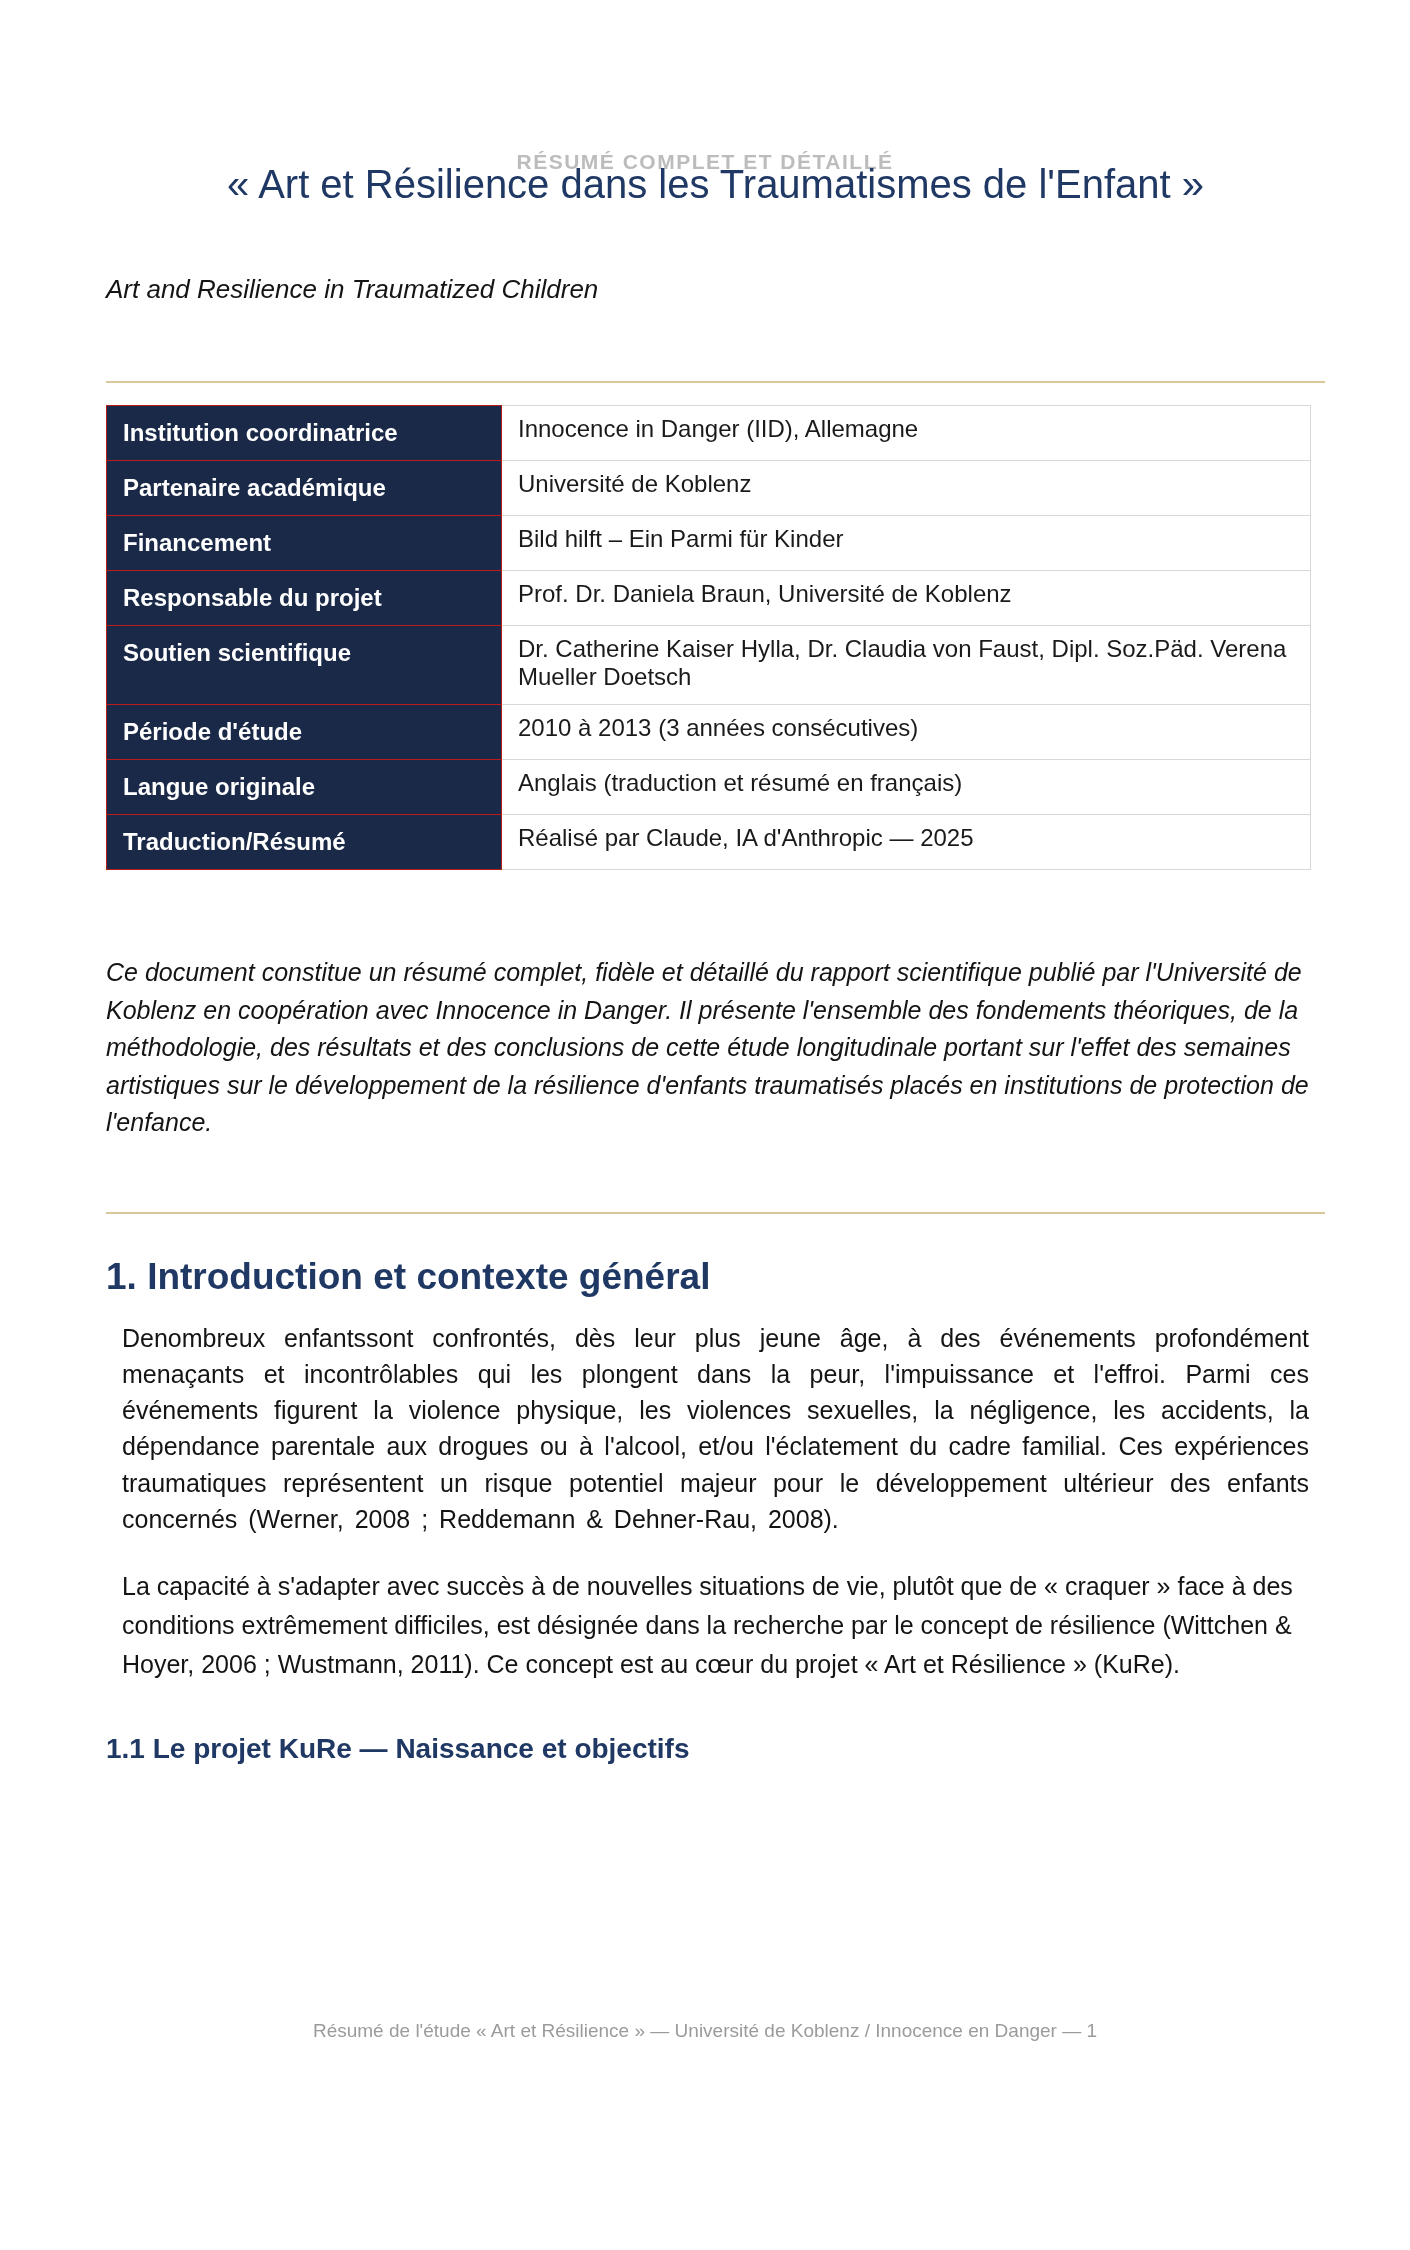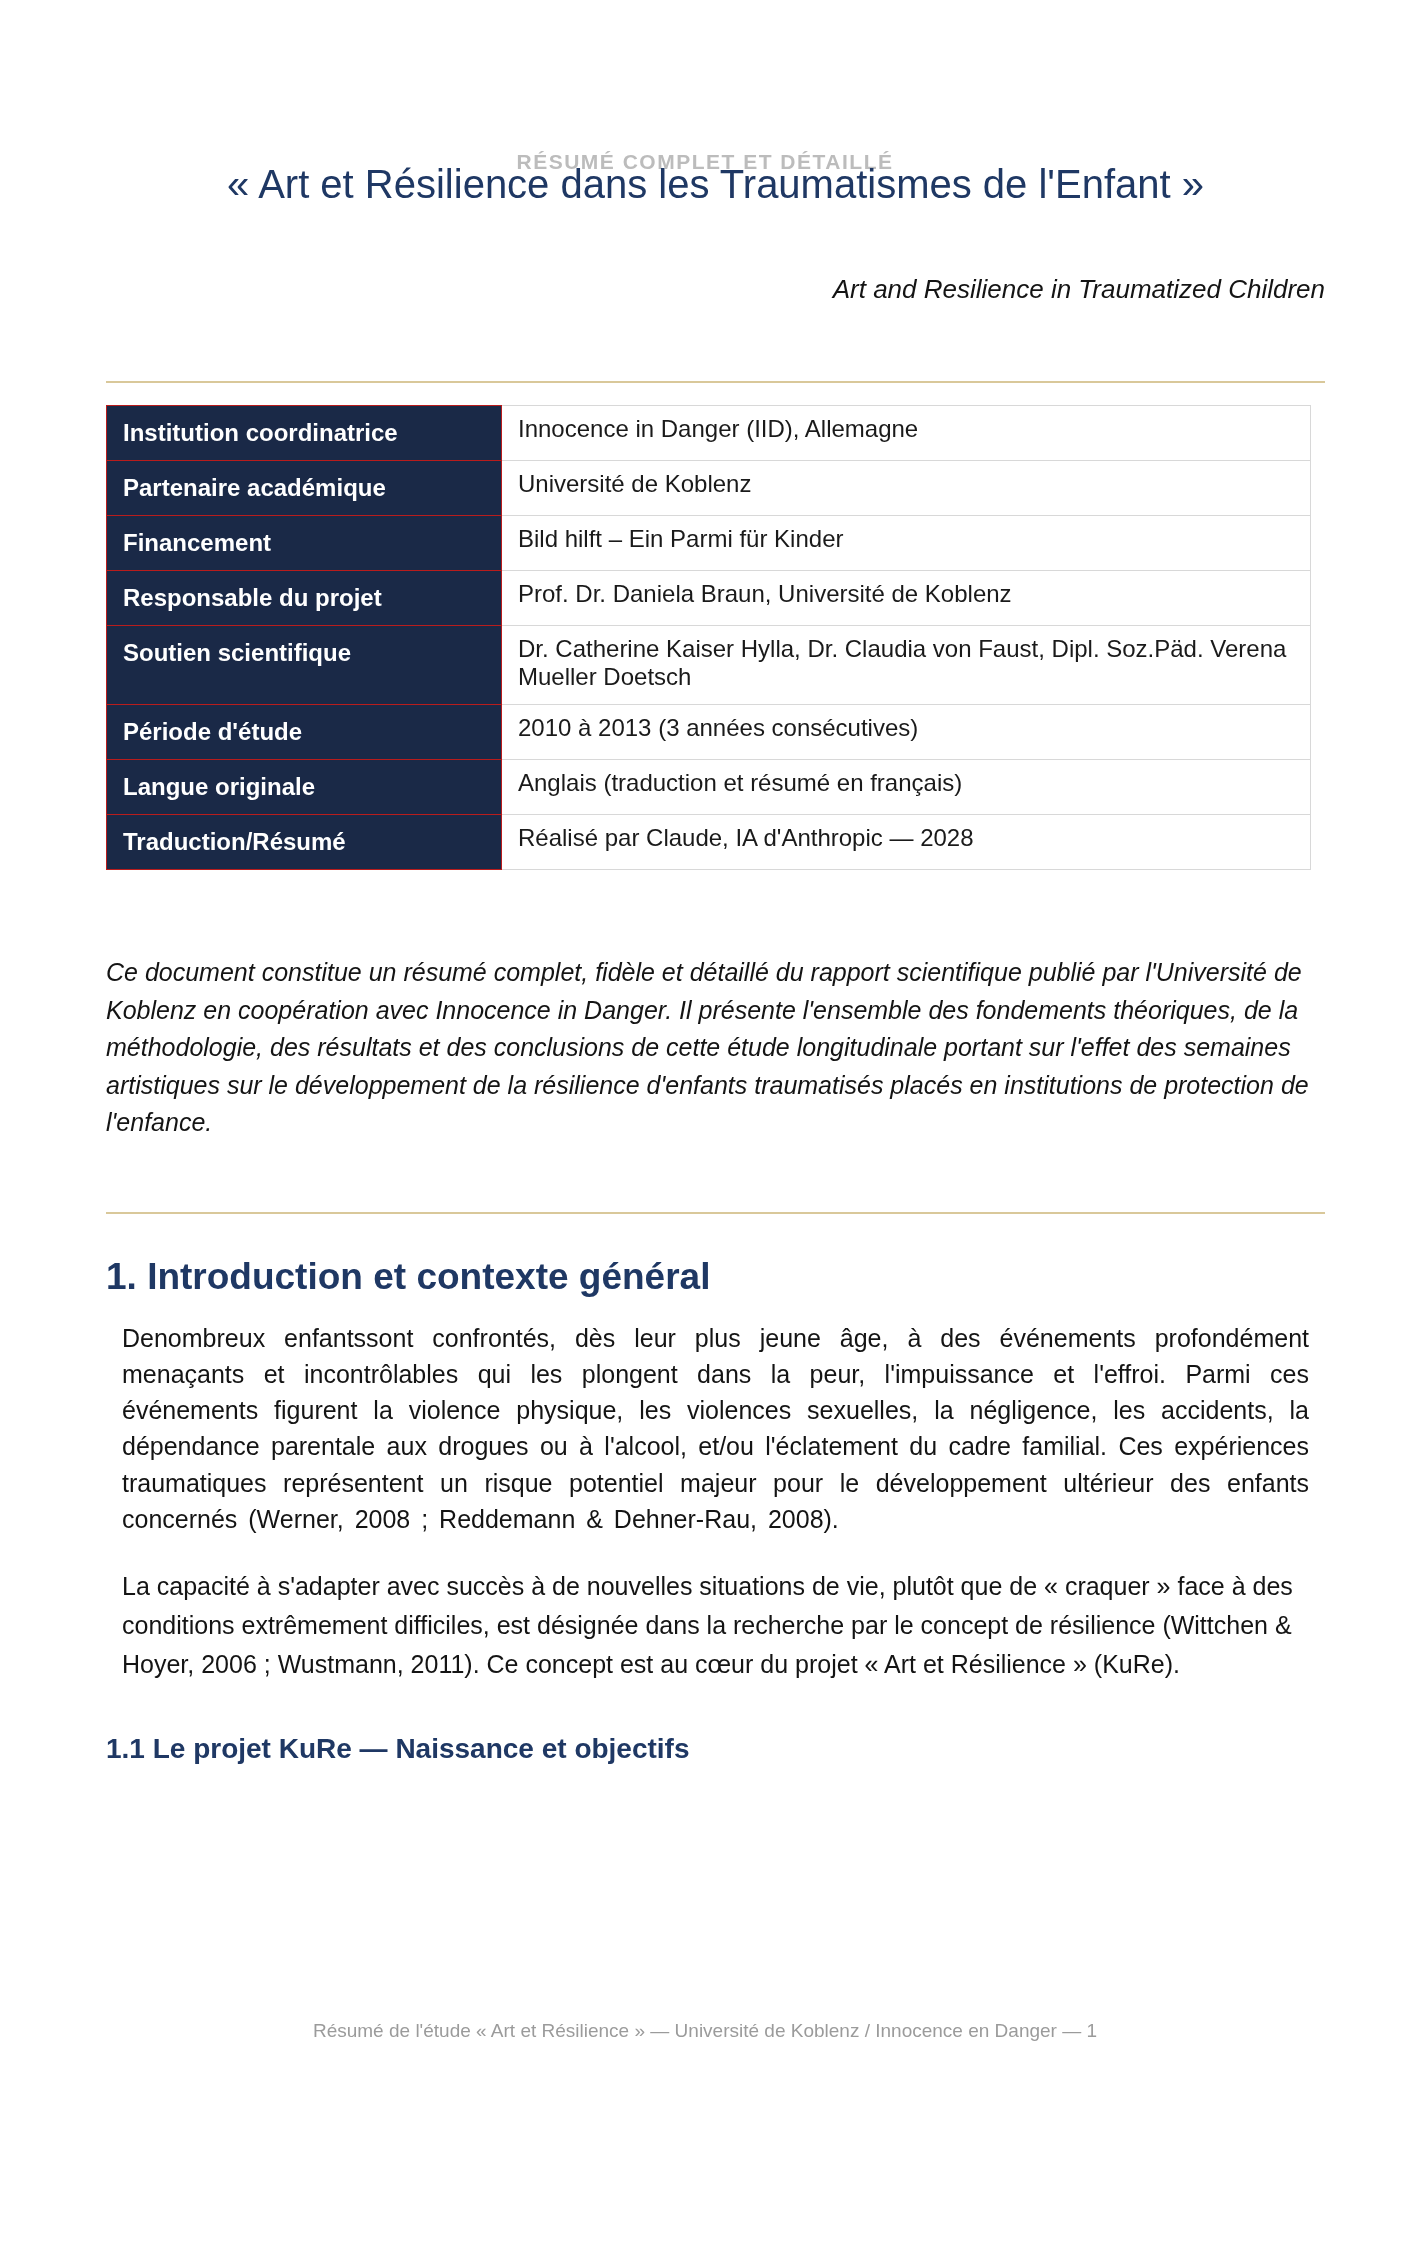--- a/index.html
+++ b/index.html
@@ -38,21 +38,21 @@
     margin: 158px auto 0;
     width: 1090px;
     text-align: center;
     font-size: 40px;
     line-height: 1.3;
     font-weight: 400;
     color: var(--heading, #1f3864);
   }
   .doc-subtitle {
     margin-top: 64px;
-    text-align: right;
+    text-align: left;
     font-style: italic;
     font-size: 26px;
     color: #141414;
   }
 
   .divider {
     border: none;
     border-top: 2px solid var(--divider, #d9c89a);
     margin: 0;
   }
@@ -170,21 +170,21 @@
         <tr>
           <th>Période d'étude</th>
           <td>2010 à 2013 (3 années consécutives)</td>
         </tr>
         <tr>
           <th>Langue originale</th>
           <td>Anglais (traduction et résumé en français)</td>
         </tr>
         <tr>
           <th>Traduction/Résumé</th>
-          <td>Réalisé par Claude, IA d'Anthropic — 2028</td>
+          <td>Réalisé par Claude, IA d'Anthropic — 2025</td>
         </tr>
       </tbody>
     </table>
 
     <p class="abstract">Ce document constitue un résumé complet, fidèle et détaillé du rapport scientifique publié par l'Université de Koblenz en coopération avec Innocence in Danger. Il présente l'ensemble des fondements théoriques, de la méthodologie, des résultats et des conclusions de cette étude longitudinale portant sur l'effet des semaines artistiques sur le développement de la résilience d'enfants traumatisés placés en institutions de protection de l'enfance.</p>
 
     <hr class="divider divider-2">
 
     <h2 class="section-heading">1. Introduction et contexte général</h2>
 

